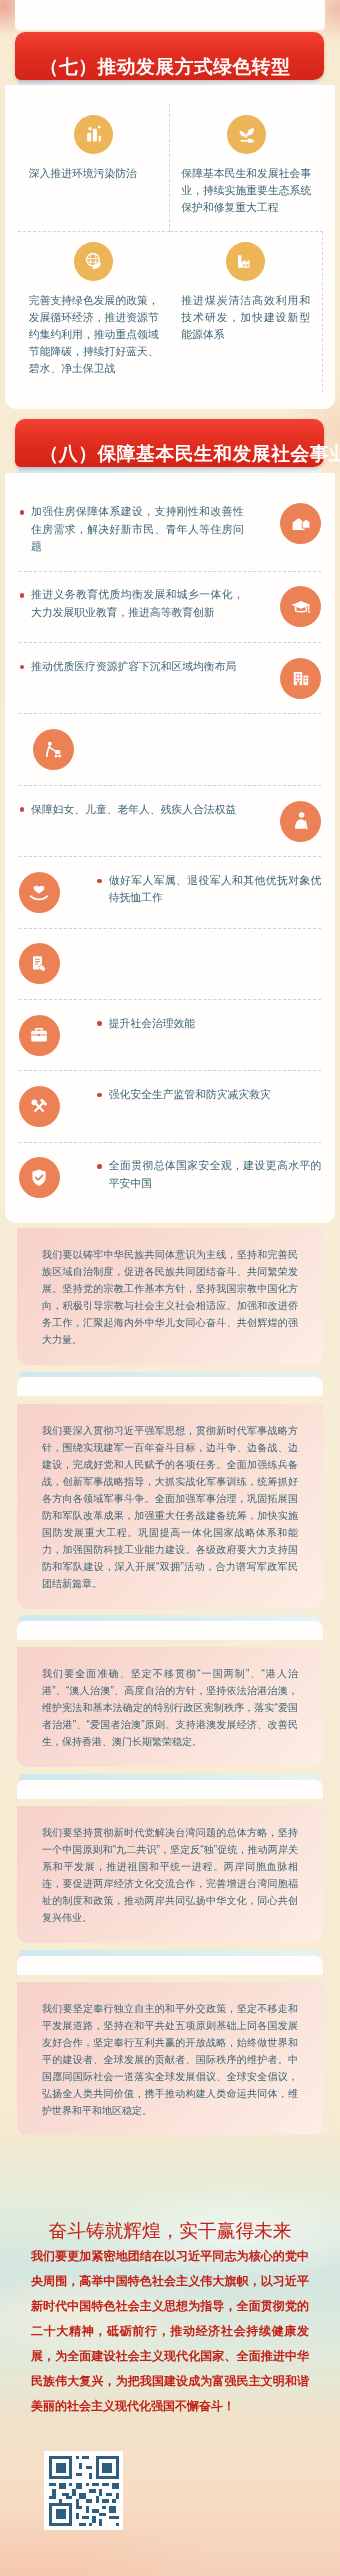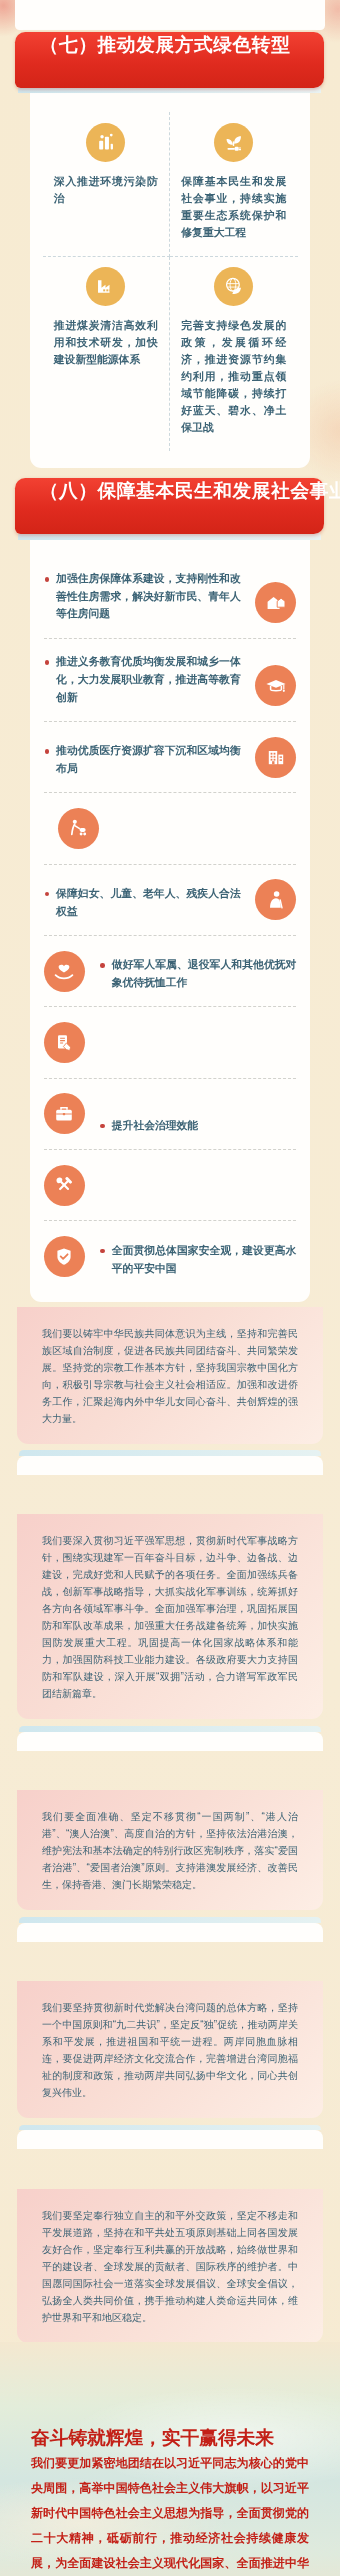--- a/index.html
+++ b/index.html
@@ -16,90 +16,90 @@
       linear-gradient(180deg,#f7ebd2 0%,#f7ecd5 60%,#f6ead1 100%);
     overflow:hidden;
   }
   
   .top-sliver{margin:0 14.7px;height:29.5px;background:#fffefc;border-radius:0 0 4.5px 4.5px;}
 
   
   .banner{
     position:relative;
     margin:2.3px 16px 0 14.7px;
-    height:56px;
+    height:48px;
     border-radius:10.2px 10.2px 10.2px 5.7px;
     background:linear-gradient(180deg,#f24132 0%,#e02b1f 55%,#d32417 100%);
-    display:flex;align-items:flex-start;
+    display:flex;align-items:flex-end;
     box-shadow:0 1.7px 3.4px rgba(180,40,25,.25);
     z-index:2;
   }
   .banner .banner-title{
     color:#ffffff;font-size:18.7px;font-weight:bold;letter-spacing:0.6px;
     padding-left:25px;white-space:nowrap;
   }
   .stripe{margin:-3.4px 19px 0 18px;height:9px;border-radius:5.7px 5.7px 0 0;
     background:linear-gradient(90deg,#cfe7ee 0%,#ddeef2 55%,#e9f3f3 100%);}
 
   
   .card{
-    margin:0 30px;background:#fffefc;border-radius:0 0 11.3px 11.3px;position:relative;z-index:1;font-weight:bold;
+    margin:0 5px;background:#fffefc;border-radius:0 0 11.3px 11.3px;position:relative;z-index:1;
   }
 
   
   .grid-card{padding:19px 12.5px 17px;display:grid;grid-template-columns:1fr 1fr;}
   .g-cell{padding:10.2px 11.3px 14.7px;display:flex;flex-direction:column;align-items:center;}
   .g-cell.c0{border-right:1.1px dashed #ccd8dd;border-bottom:1.1px dashed #ccd8dd;}
   .g-cell.c1{border-bottom:1.1px dashed #ccd8dd;}
   .g-cell.c2{border-right:1.1px dashed #ccd8dd;}
   .g-icon{width:39px;height:39px;border-radius:50%;background:#ecb557;
     display:flex;align-items:center;justify-content:center;flex:none;margin-bottom:11.3px;}
   .g-text{font-size:10.8px;line-height:17px;color:#3c6375;text-align:justify;width:100%;}
 
   
   .list-card{padding:16px 0 10.2px;}
-  .l-item{display:flex;align-items:flex-end;margin:0 13.6px;padding:14.7px 0;}
+  .l-item{display:flex;align-items:flex-start;margin:0 13.6px;padding:14.7px 0;gap:22px;}
   .l-item + .l-item{border-top:1.1px dashed #d2d2cd;}
   .l-icon{width:41px;height:41px;border-radius:50%;background:#ec8156;
     display:flex;align-items:center;justify-content:center;flex:none;}
   .l-item.side-right .l-icon{margin-left:14.7px;}
   .l-item.side-left  .l-icon{margin-right:14.7px;}
   .l-text{position:relative;flex:1;font-size:10.8px;line-height:17.6px;color:#3c6375;
     padding-left:12.5px;text-align:justify;}
   .l-text .dot{position:absolute;left:1.1px;top:6.8px;width:4.5px;height:4.5px;border-radius:50%;
     background:#c5433c;}
 
   
   .pink-card{
     margin:0 17px;padding:18px 25px 17px;
     background:linear-gradient(135deg,#f7d0ca 0%,#f9ddd4 45%,#fdeee5 100%);
     border-radius:11.3px;
     font-size:10px;line-height:17px;color:#3c6375;text-align:justify;
   }
-  .pink-card.open-top{border-radius:0 0 11.3px 11.3px;margin-top:32px;}
+  .pink-card.open-top{border-radius:0 0 11.3px 11.3px;}
   .stack-sep{height:32px;padding-top:6.8px;}
   .sep-cyan{margin:0 19px;height:5.7px;border-radius:4.5px 4.5px 0 0;
     background:linear-gradient(90deg,#cfe7ee,#e6f2f2);}
   .sep-white{margin:0 17px;height:19px;background:#fffefc;border-radius:8px 8px 0 0;}
   .stack-end{padding-top:5.7px;}
   .stack-end .sep-white{height:23px;border-radius:8px 8px 10.2px 10.2px;}
 
   
   .closing-wrap{
     margin-top:-35px;padding-top:35px;
     background:
       radial-gradient(ellipse 170px 51px at 238px 96px, rgba(255,255,255,.55), rgba(255,255,255,0)),
       radial-gradient(ellipse 147px 45px at 79px 181px, rgba(255,240,220,.6), rgba(255,240,220,0)),
       radial-gradient(ellipse 170px 68px at 45px 442px, rgba(247,190,160,.45), rgba(247,190,160,0)),
       linear-gradient(180deg,#f4e8d0 0%,#e3edda 14%,#d4e6e0 30%,#dfeadd 46%,#f0e3c9 62%,#f7ddc4 78%,#f5d2bb 92%,#f4cdb6 100%);
   }
   .closing-inner{padding:48px 31px 0;}
   .closing-headline{
-    font-family:"Liberation Serif", serif;font-weight:bold;
-    font-size:18.7px;line-height:25px;color:#c32017;text-align:left;margin-bottom:1.1px;
+    font-family:"Liberation Serif", serif;font-weight:normal;
+    font-size:18.7px;line-height:25px;color:#c32017;text-align:center;margin-bottom:1.1px;
   }
   .closing-body{
     font-family:Liberation Serif, serif;font-weight:bold;
     font-size:12px;line-height:25px;color:#c32017;text-align:justify;
   }
 
   
   .footer{position:relative;height:145px;margin-top:32px;}
   .qr{position:absolute;left:44px;top:0;width:79px;height:79px;background:#ffffff;
     padding:4.5px;box-sizing:border-box;z-index:2;}
@@ -140,42 +140,42 @@
           <path d="M21 22c0-9 5-13 12-13 0 9-5 13-12 13z" fill="#fff"></path>
           <path d="M20 26c0-4 0-6 0-8" stroke="#fff" stroke-width="2.4" fill="none"></path>
           <path d="M11 31h10" stroke="#fff" stroke-width="3" stroke-linecap="round" fill="none"></path>
           <rect x="22" y="27.5" width="7" height="7" rx="2" fill="#fff"></rect>
           <path d="M29 29.5h4M29 32.5h4" stroke="#fff" stroke-width="2" fill="none"></path>
         </svg>
       </span>
       <div class="g-text">保障基本民生和发展社会事业，持续实施重要生态系统保护和修复重大工程</div>
     </div>
 
+    <div class="g-cell c3">
+      <span class="g-icon">
+        <svg width="23" height="23" viewBox="0 0 40 40">
+          <circle cx="19" cy="17" r="11" fill="none" stroke="#fff" stroke-width="2.2"></circle>
+          <ellipse cx="19" cy="17" rx="5" ry="11" fill="none" stroke="#fff" stroke-width="1.6"></ellipse>
+          <path d="M8.5 15h21M9 21h20" stroke="#fff" stroke-width="1.6" fill="none"></path>
+          <path d="M18 33c2-8 7-11 15-11-1 8-6 11-15 11z" fill="#fff"></path>
+        </svg>
+      </span>
+      <div class="g-text">完善支持绿色发展的政策，发展循环经济，推进资源节约集约利用，推动重点领域节能降碳，持续打好蓝天、碧水、净土保卫战</div>
+    </div>
+
     <div class="g-cell c2">
       <span class="g-icon">
         <svg width="23" height="23" viewBox="0 0 40 40">
           <path d="M7 31V9h6v13l7-5v5l7-5v14z" fill="#fff"></path>
           <rect x="16" y="25" width="3.4" height="3.4" fill="#ecb557"></rect>
           <rect x="21.5" y="25" width="3.4" height="3.4" fill="#ecb557"></rect>
           <rect x="27" y="25" width="3.4" height="3.4" fill="#ecb557"></rect>
         </svg>
       </span>
       <div class="g-text">推进煤炭清洁高效利用和技术研发，加快建设新型能源体系</div>
-    </div>
-
-    <div class="g-cell c3">
-      <span class="g-icon">
-        <svg width="23" height="23" viewBox="0 0 40 40">
-          <circle cx="19" cy="17" r="11" fill="none" stroke="#fff" stroke-width="2.2"></circle>
-          <ellipse cx="19" cy="17" rx="5" ry="11" fill="none" stroke="#fff" stroke-width="1.6"></ellipse>
-          <path d="M8.5 15h21M9 21h20" stroke="#fff" stroke-width="1.6" fill="none"></path>
-          <path d="M18 33c2-8 7-11 15-11-1 8-6 11-15 11z" fill="#fff"></path>
-        </svg>
-      </span>
-      <div class="g-text">完善支持绿色发展的政策，发展循环经济，推进资源节约集约利用，推动重点领域节能降碳，持续打好蓝天、碧水、净土保卫战</div>
     </div>
   </div>
 
   <div class="banner" style="margin-top:10.2px">
     <span class="banner-title">（八）保障基本民生和发展社会事业</span>
   </div>
   <div class="stripe"></div>
 
   <div class="card list-card">
 
@@ -282,20 +282,21 @@
           <g transform="rotate(45 20 20)">
             <rect x="18.4" y="9" width="3.6" height="22" rx="1.6" fill="#fff"></rect>
             <rect x="13.5" y="6.5" width="13" height="5" rx="2" fill="#fff"></rect>
           </g>
           <g transform="rotate(-45 20 20)">
             <rect x="18.4" y="11" width="3.6" height="20" rx="1.6" fill="#fff"></rect>
             <path d="M15 11a5.2 5.2 0 1 1 10 0l-2.6 2h-4.8z" fill="#fff"></path>
           </g>
         </svg>
       </span>
+      <div class="l-text"><span class="dot"></span><span>强化安全生产监管和防灾减灾救灾</span></div>
     </div>
 
     <div class="l-item side-left">
       <span class="l-icon">
         <svg width="24" height="24" viewBox="0 0 40 40">
           <path d="M20 6l11 3.5v9.5c0 6.5-4.5 10.8-11 14-6.5-3.2-11-7.5-11-14V9.5z" fill="#fff"></path>
           <path d="M14.5 19l4 4 7.5-7.5" stroke="#ec8156" stroke-width="3" fill="none" stroke-linecap="round" stroke-linejoin="round"></path>
         </svg>
       </span>
       <div class="l-text"><span class="dot"></span><span>全面贯彻总体国家安全观，建设更高水平的平安中国</span></div>

